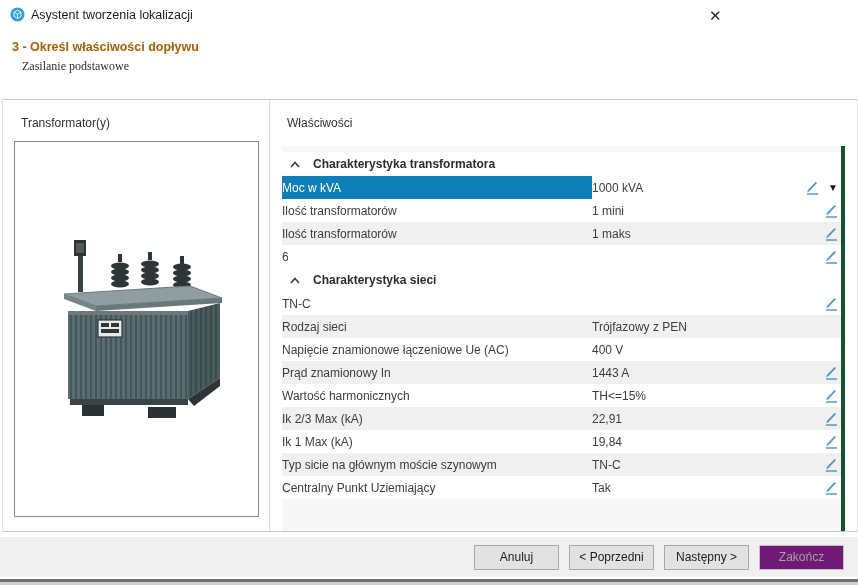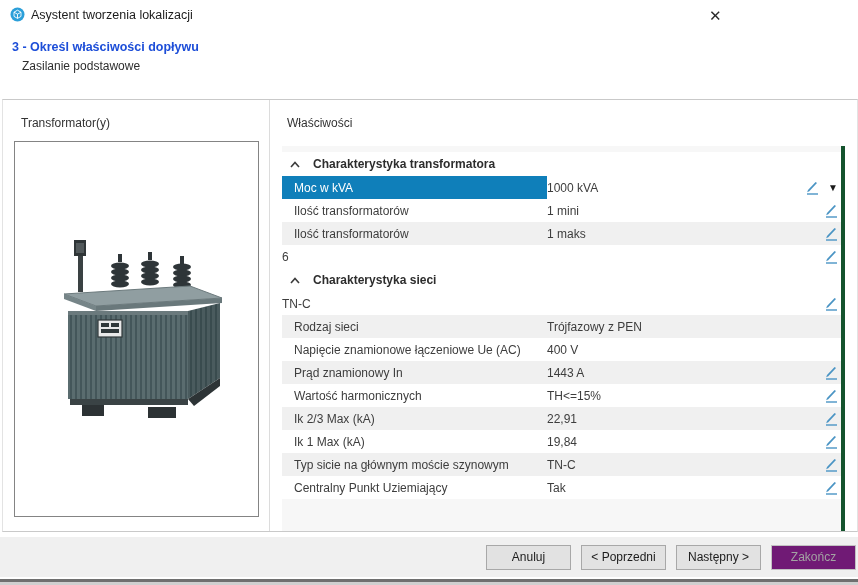--- a/index.html
+++ b/index.html
@@ -11,22 +11,22 @@
   
   .titlebar{position:absolute;left:0;top:0;width:735px;height:28px;}
   .app-icon{position:absolute;left:10px;top:7px;width:15px;height:15px;}
   .win-title{position:absolute;left:31px;top:8px;color:#1c1c1c;font-size:12.5px;}
   .close-btn{
     position:absolute;right:12px;top:5px;width:20px;height:20px;line-height:20px;
     text-align:center;font-size:15px;color:#2b2b2b;cursor:pointer;background:none;border:none;
     font-family:"Liberation Sans", sans-serif;
   }
   
-  .step-title{position:absolute;left:12px;top:40px;font-weight:bold;color:#1d4ed8;font-size:12.5px;}
-  .step-subtitle{position:absolute;left:22px;top:59px;color:#2e2e2e;}
+  .step-title{position:absolute;left:12px;top:40px;font-weight:bold;color:#a16207;font-size:12.5px;}
+  .step-subtitle{position:absolute;left:22px;top:59px;color:#2e2e2e;font-family:Liberation Serif, serif;}
   
   .content{
     position:absolute;left:2px;top:99px;width:854px;height:431px;
     border-top:1px solid #c9c9c9;border-bottom:1px solid #c9c9c9;
     border-left:1px solid #e3e3e3;border-right:1px solid #e3e3e3;
     background:#ffffff;
   }
   .v-divider{position:absolute;left:266px;top:0;width:1px;height:100%;background:#dcdcdc;}
   .panel-title{position:absolute;top:16px;color:#333;}
   .left-panel .panel-title{left:18px;}
@@ -46,30 +46,30 @@
   .section-header{
     height:24px;background:#ffffff;display:flex;align-items:center;cursor:pointer;
   }
   .section-header .chev{width:14px;margin-left:8px;display:flex;align-items:center;}
   .section-header .section-title{font-weight:bold;color:#2d2d2d;margin-left:9px;}
   .prop-row{
     height:23px;background:#ffffff;display:flex;align-items:stretch;cursor:pointer;
   }
   .prop-row.shaded{background:var(--shaded-row,#f0f0f0);}
   .cell{display:flex;align-items:center;}
-  .cell.label{width:265px;padding-left:12px;box-sizing:border-box;color:#3d3d3d;}
+  .cell.label{width:310px;padding-left:0;box-sizing:border-box;color:#3d3d3d;}
   .prop-row.selected .cell.label{background:var(--accent,#0f7fba);color:#ffffff;}
   .cell.value{flex:1;padding-left:0;color:#3d3d3d;}
   .icons{display:flex;align-items:center;padding-right:3px;gap:9px;}
   .pencil{width:14px;height:14px;display:flex;align-items:center;cursor:pointer;}
   .caret{font-size:10px;color:#1a1a1a;cursor:pointer;line-height:1;}
   
   .footer{
     position:absolute;left:0;top:537px;width:858px;height:40px;background:var(--footer-bg,#f0f0f0);
-    display:flex;justify-content:flex-end;align-items:center;gap:10px;padding-right:2px;
+    display:flex;justify-content:flex-end;align-items:center;gap:10px;padding-right:14px;
     box-sizing:border-box;
   }
   .btn{
     width:85px;height:25px;background:#e2e2e2;border:1px solid #a8a8a8;
     font-family:"Liberation Sans", sans-serif;font-size:12px;color:#1c1c1c;cursor:pointer;
   }
   .btn[disabled]{color:#a3a3a3;border-color:#c2c2c2;background:#701a75;cursor:default;}
   .bottom-bar{position:absolute;left:0;top:579px;width:858px;height:3px;background:#6f6f6f;}
   .bottom-bar2{position:absolute;left:0;top:582px;width:858px;height:3px;background:#cfcfcf;}
 </style>

